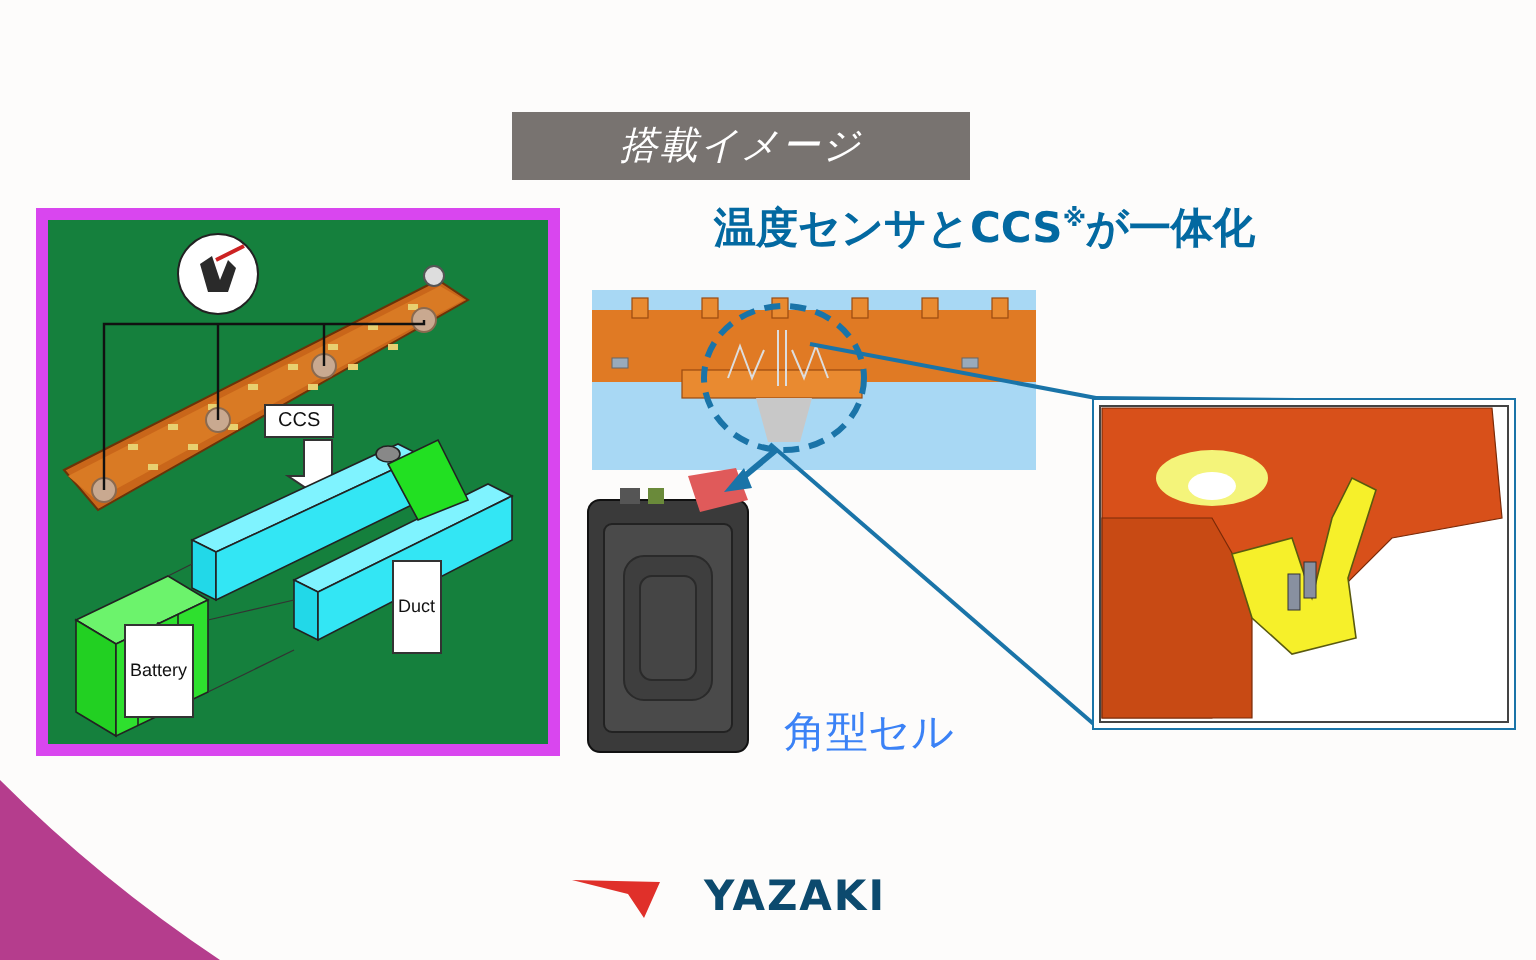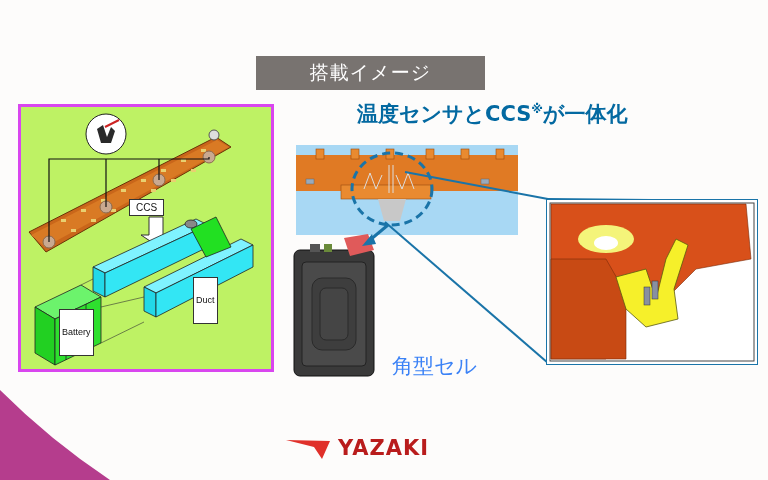--- a/index.html
+++ b/index.html
@@ -7,36 +7,37 @@
       width: 768px; height: 480px; position: relative; overflow: hidden;
       background: #fdfcfb;
       font-family: "DejaVu Sans", sans-serif;
     }
     .abs { position: absolute; }
     .title-box {
       left: 256px; top: 56px; width: 229px; height: 34px;
       background: #787370; color: #fff;
       font-size: 19px; display: flex; align-items: center; justify-content: center;
       letter-spacing: 1px;
+      font-style: italic;
     }
     .subtitle {
       left: 357px; top: 100px; font-size: 21px; color: #0369a1; white-space: nowrap; font-weight: bold;
     }
     .subtitle sup { font-size: 12px; vertical-align: 8px; }
     .left-panel {
       left: 18px; top: 104px; width: 250px; height: 262px;
-      background: #bef264; border: 3px solid #d946ef;
+      background: #15803d; border: 6px solid #d946ef;
     }
     .cell-label {
       left: 392px; top: 352px; font-size: 21px; color: #3b82f6;
     }
     .logo { left: 286px; top: 436px; display: flex; align-items: center; }
     .logo-text {
       font-family: "DejaVu Sans", sans-serif; font-weight: bold;
-      font-size: 21px; letter-spacing: 1px; color: #b91c1c; margin-left: 6px;
+      font-size: 21px; letter-spacing: 1px; color: #0c4a6e; margin-left: 20px;
     }
     .label-box {
       position: absolute; background: #fff; border: 1px solid #333;
       font-family: "Liberation Sans", sans-serif; font-size: 9px; color: #111;
       padding: 17px 2px; line-height: 11px;
     }
   </style>
 </head>
 <body>
 

